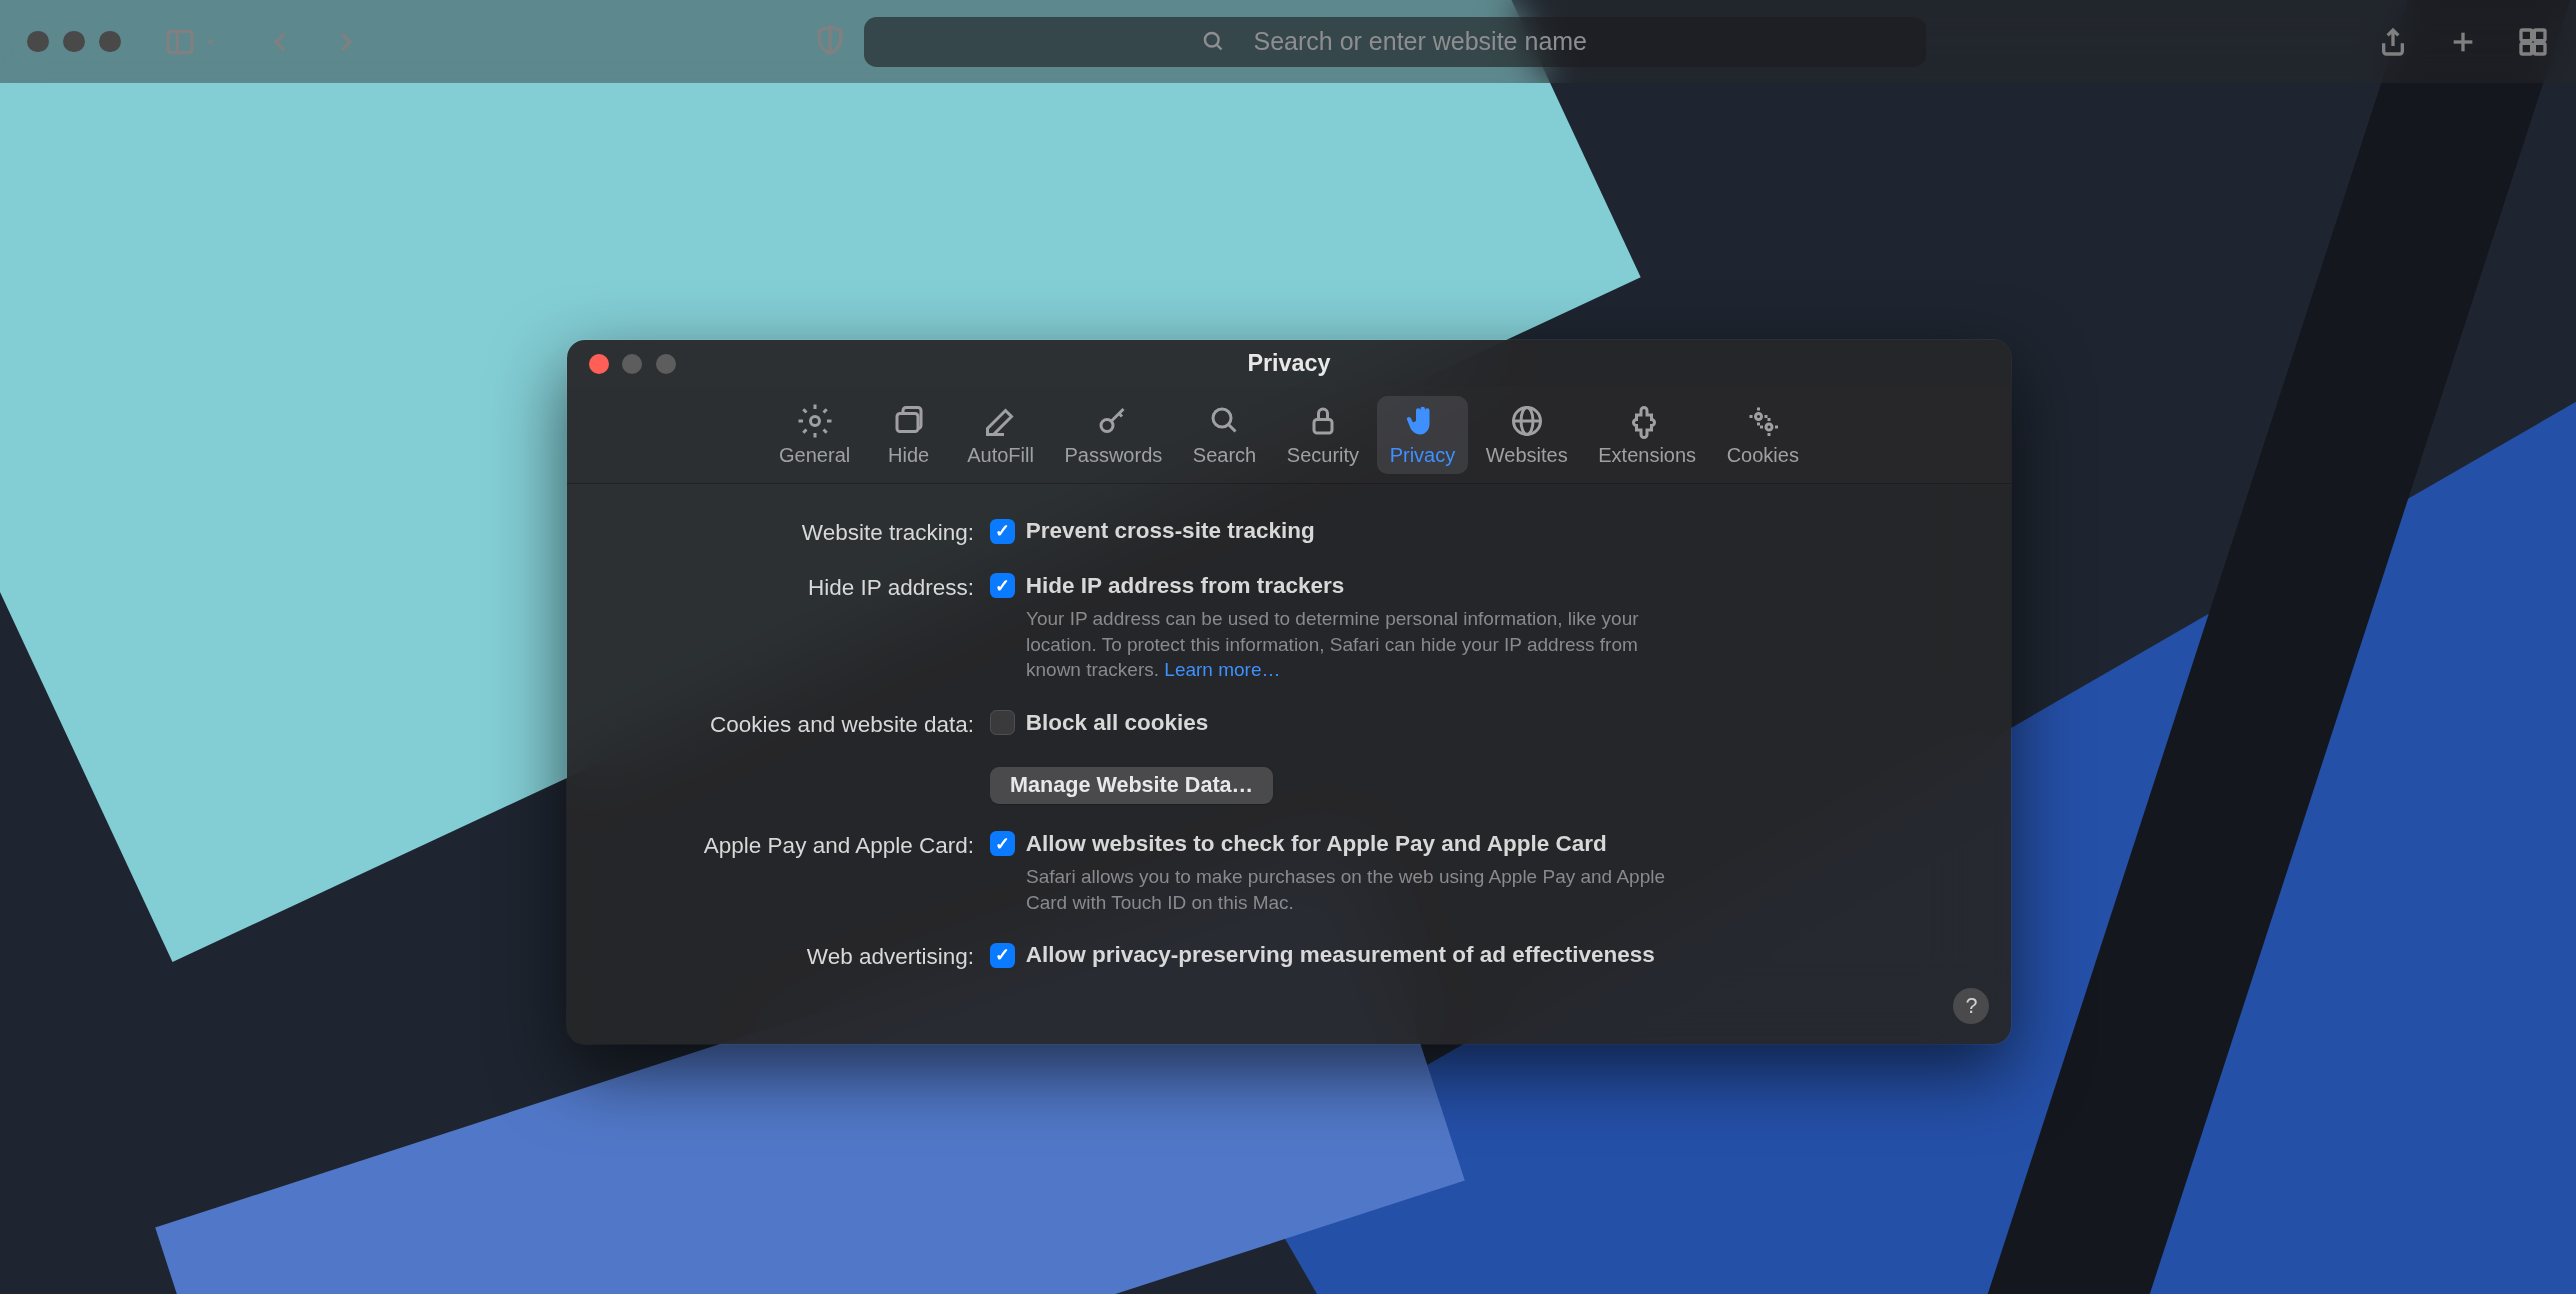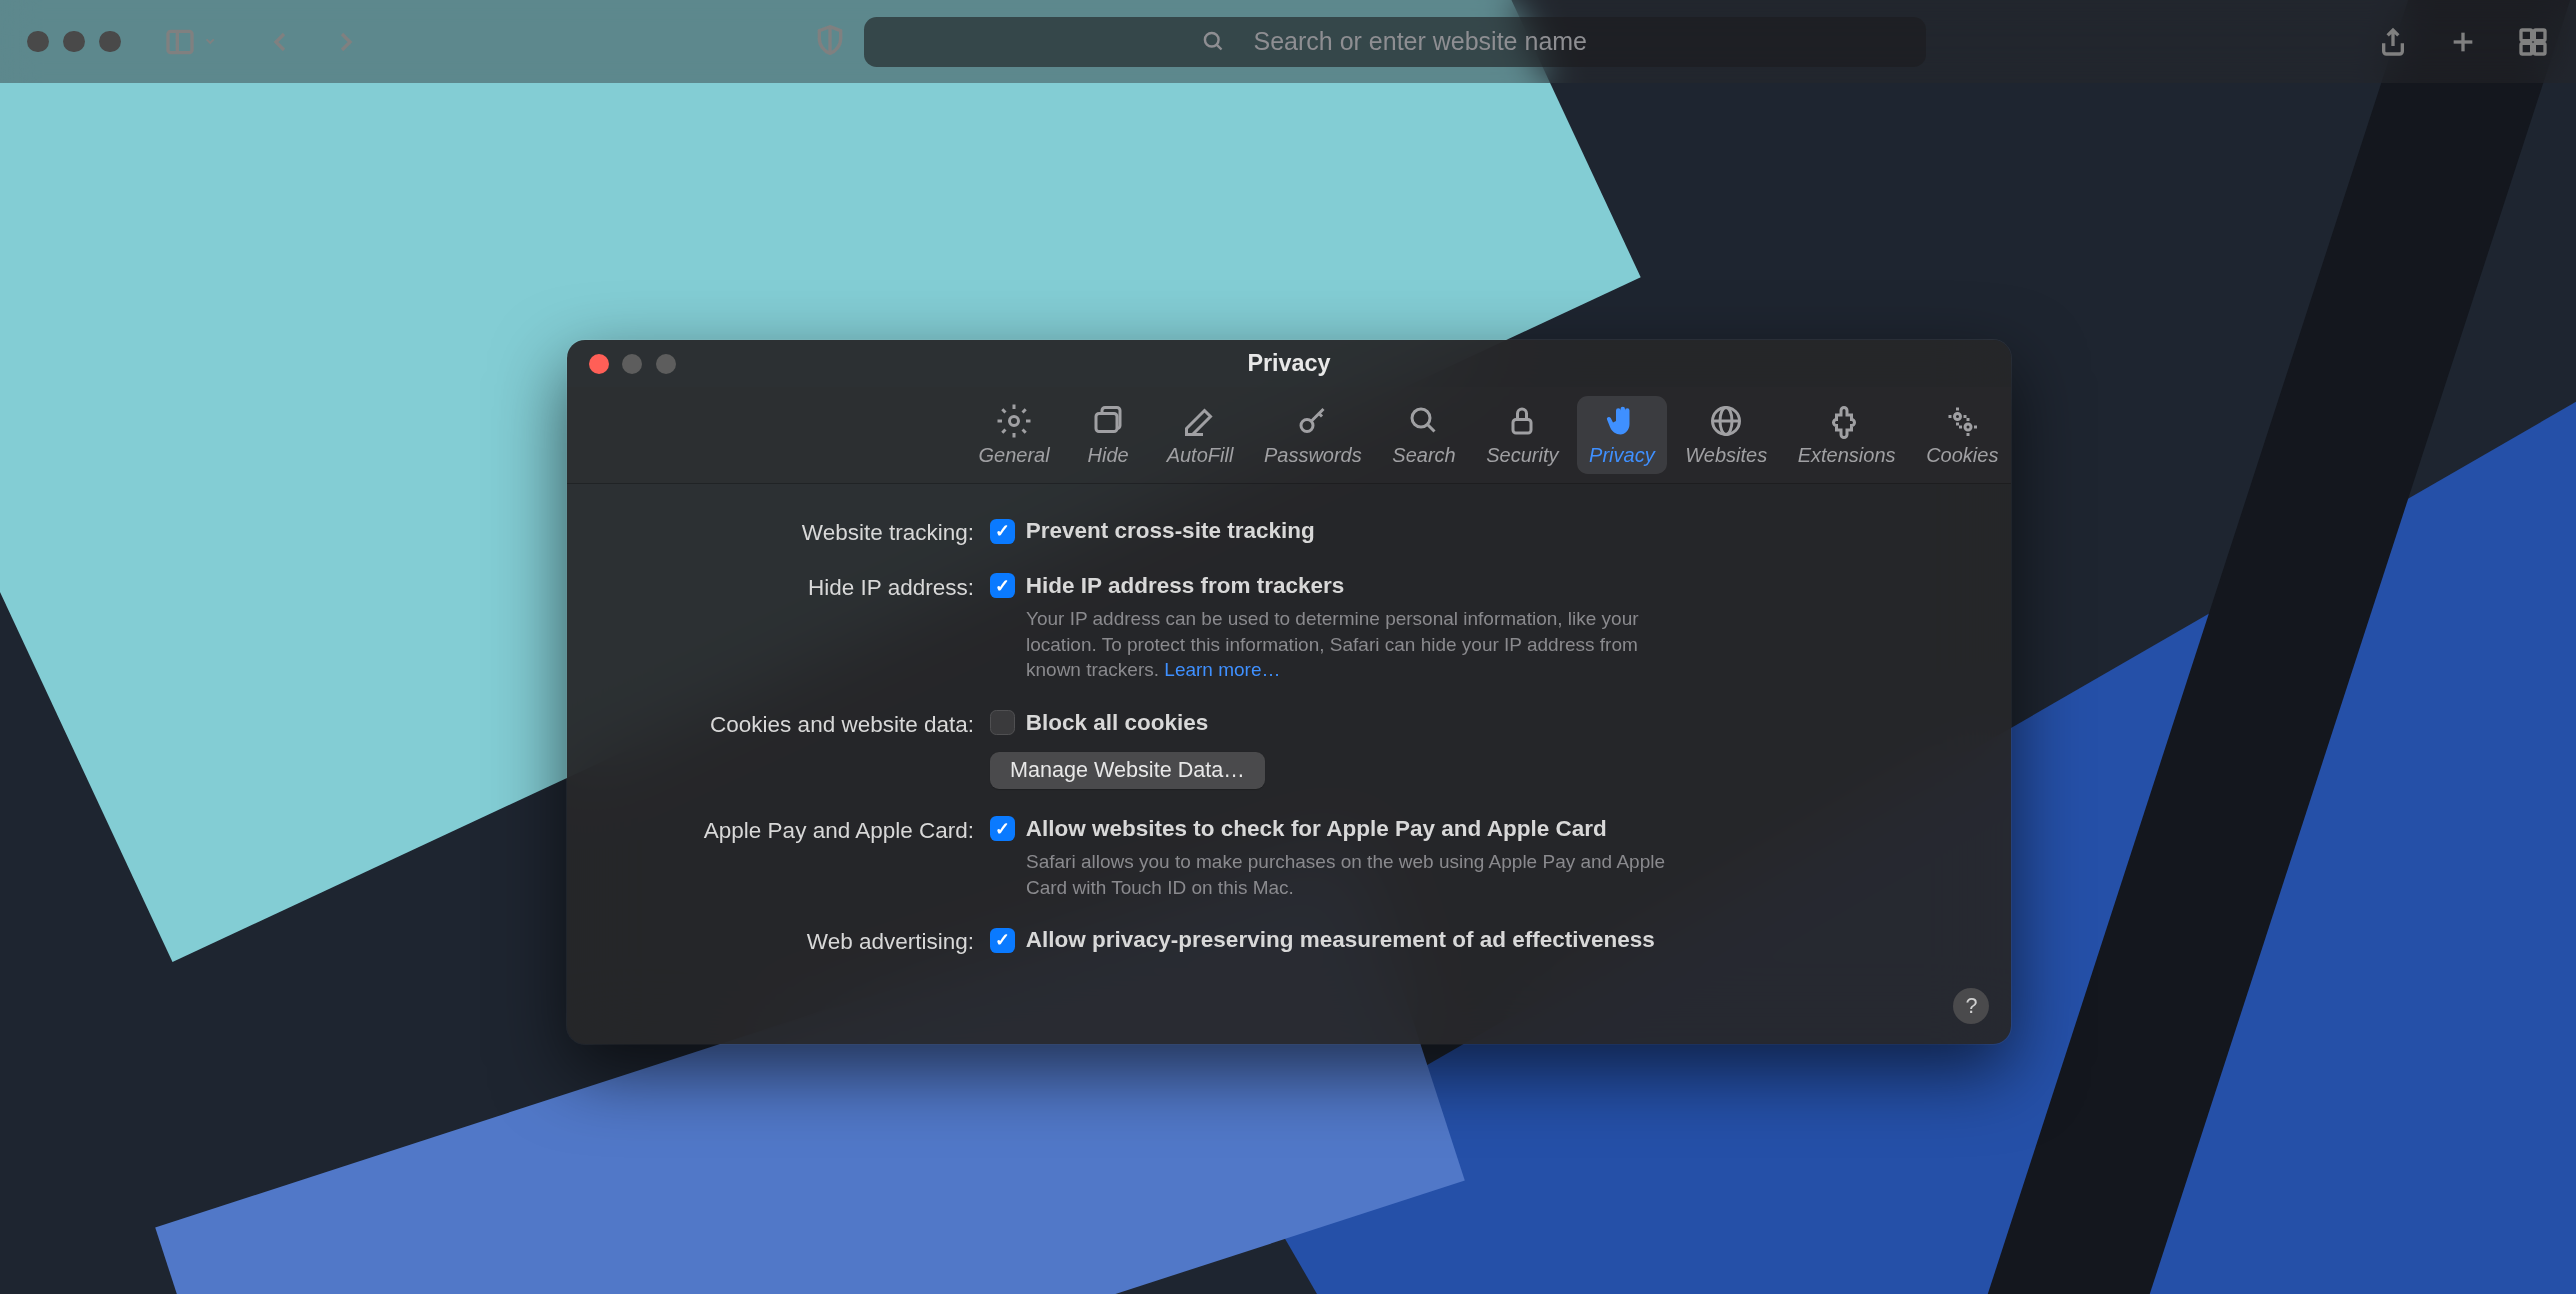--- a/index.html
+++ b/index.html
@@ -195,25 +195,24 @@
       text-align: center;
       color: #e8e8e8;
       font-size: 23.4px;
       font-weight: 600;
     }
     
     .prefs-toolbar {
       height: 97px;
       display: flex;
       align-items: center;
-      justify-content: flex-end;
+      justify-content: center;
       gap: 5.4px;
       border-bottom: 0.9px solid rgba(0,0,0,0.25);
       background: rgba(44,44,46,0.3);
-      font-style: italic;
     }
     
     .toolbar-item {
       display: flex;
       flex-direction: column;
       align-items: center;
       justify-content: center;
       gap: 5.4px;
       padding: 7.2px 12.6px;
       border-radius: 10.8px;
@@ -321,24 +320,25 @@
     
     .manage-button {
       display: inline-flex;
       align-items: center;
       justify-content: center;
       background: #4a4a4c;
       color: #e8e8e8;
       font-size: 21.6px;
       padding: 5.4px 20px;
       border-radius: 9px;
-      margin-top: 9px;
+      margin-top: 24px;
       margin-left: 0;
       width: fit-content;
       box-shadow: 0 0.9px 0.9px rgba(0,0,0,0.2);
+      font-weight: bold;
     }
     
     .help-button {
       position: absolute;
       bottom: 20px;
       right: 21.6px;
       width: 36px;
       height: 36px;
       border-radius: 50%;
       background: #4a4a4c;

